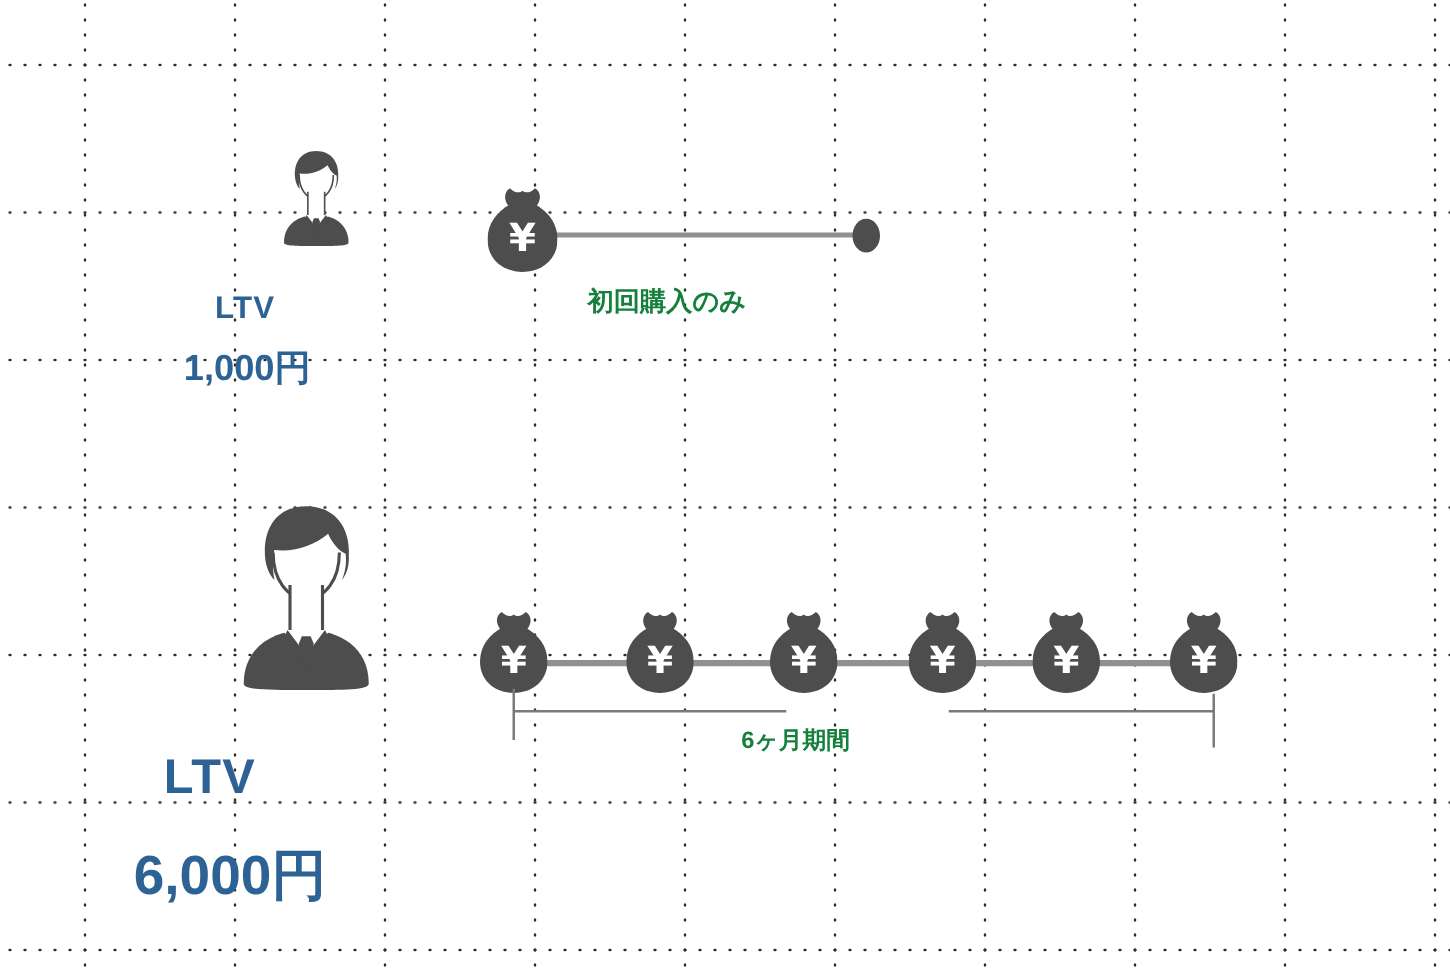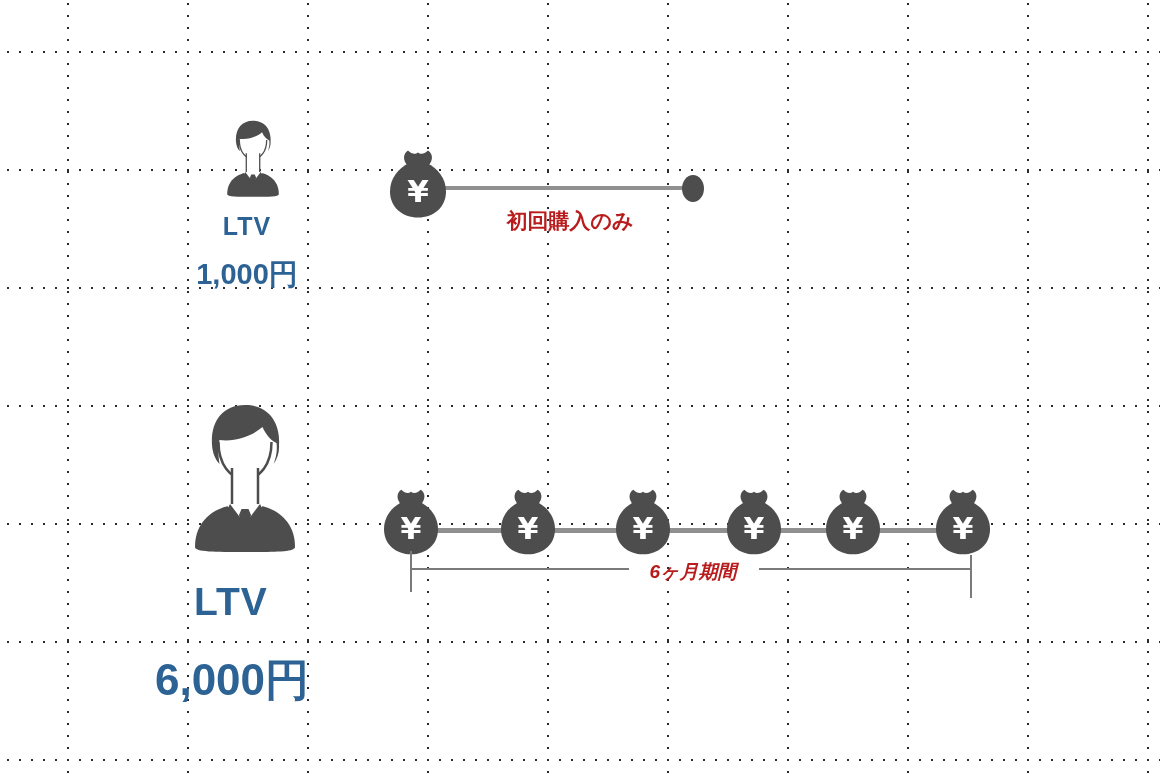--- a/index.html
+++ b/index.html
@@ -13,30 +13,30 @@
     background-image:
       radial-gradient(circle, #2b2b2b 0.9px, transparent 1.35px),
       radial-gradient(circle, #2b2b2b 0.9px, transparent 1.35px);
     background-size: 12px 118px, 120px 12px;
     background-position: 2px -7px, 8px -2px;
   }
   .abs { position: absolute; }
 
   
   .blue  { color: #2d6394; font-weight: bold; }
-  .dark  { color: #b91c1c; font-weight: bold; }
-  .center { text-align: center; }
+  .dark  { color: #15803d; font-weight: bold; }
+  .center { text-align: left; margin-top: 20px; }
 
   .ltv-label-top   { left: 172px; top: 212px; width: 150px; font-size: 25px; letter-spacing: 1px; }
   .ltv-value-top   { left: 147px; top: 255px; width: 200px; font-size: 29px; }
   .note-top        { left: 470px; top: 207px; width: 200px; font-size: 21px; }
 
   .ltv-label-bottom{ left: 131px; top: 580px; width: 200px; font-size: 39px; letter-spacing: 1px; }
   .ltv-value-bottom{ left: 107px; top: 651px; width: 250px; font-size: 44px; }
-  .period-label    { left: 593px; top: 559px; width: 200px; font-size: 19px; font-style: italic; }
+  .period-label    { left: 593px; top: 559px; width: 200px; font-size: 19px; }
 
   
   .line { background: #909090; }
   .line-top    { left: 428px; top: 186px; width: 260px; height: 4px; }
   .line-bottom { left: 415px; top: 528px; width: 560px; height: 5px; }
 
   .end-dot {
     left: 682px; top: 175px; width: 22px; height: 27px;
     background: #4d4d4d; border-radius: 50%;
   }

